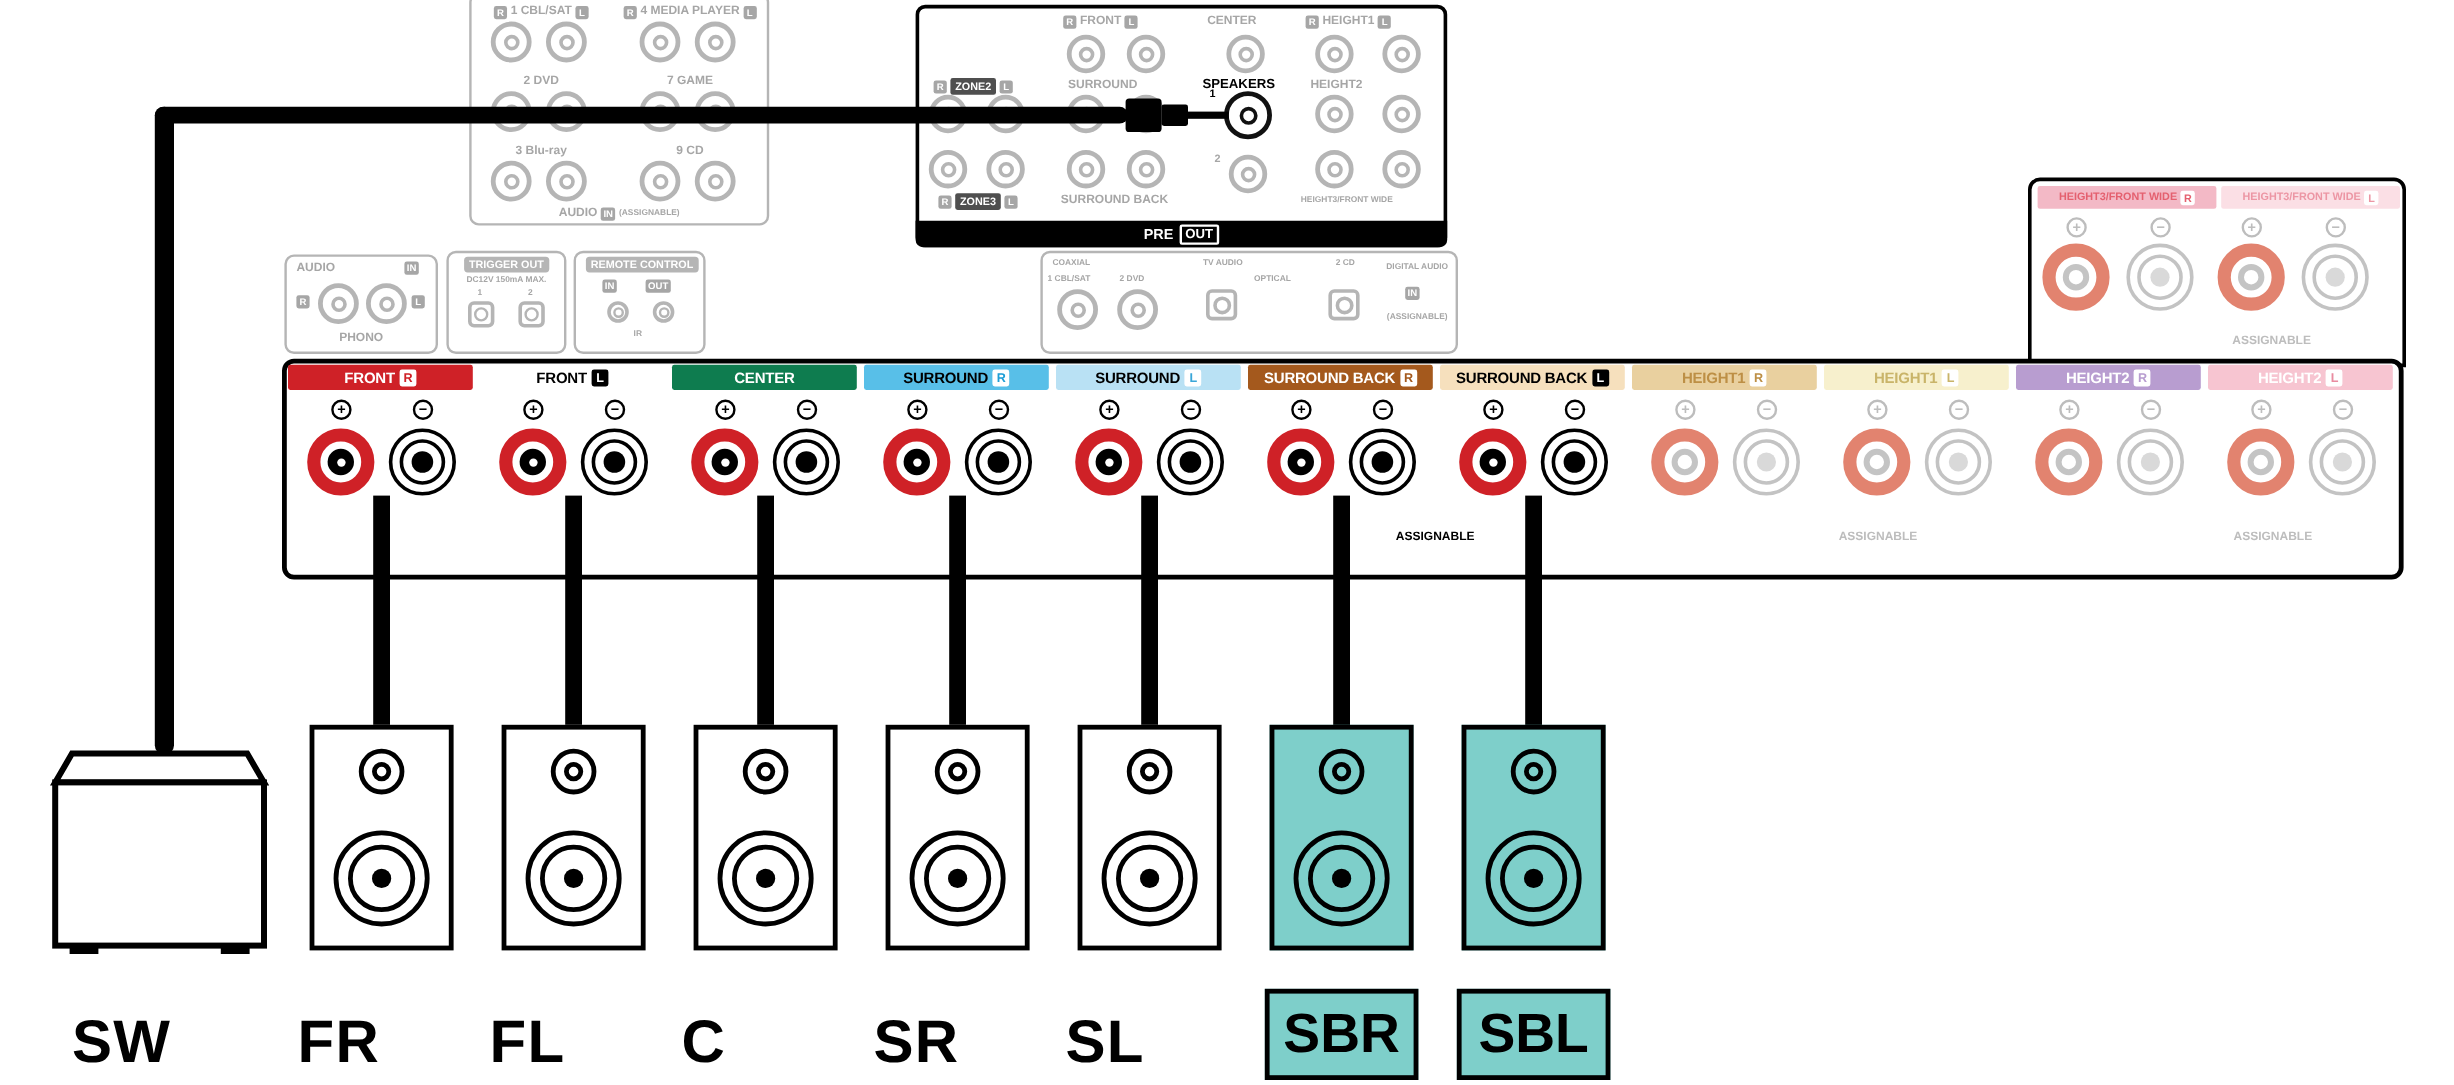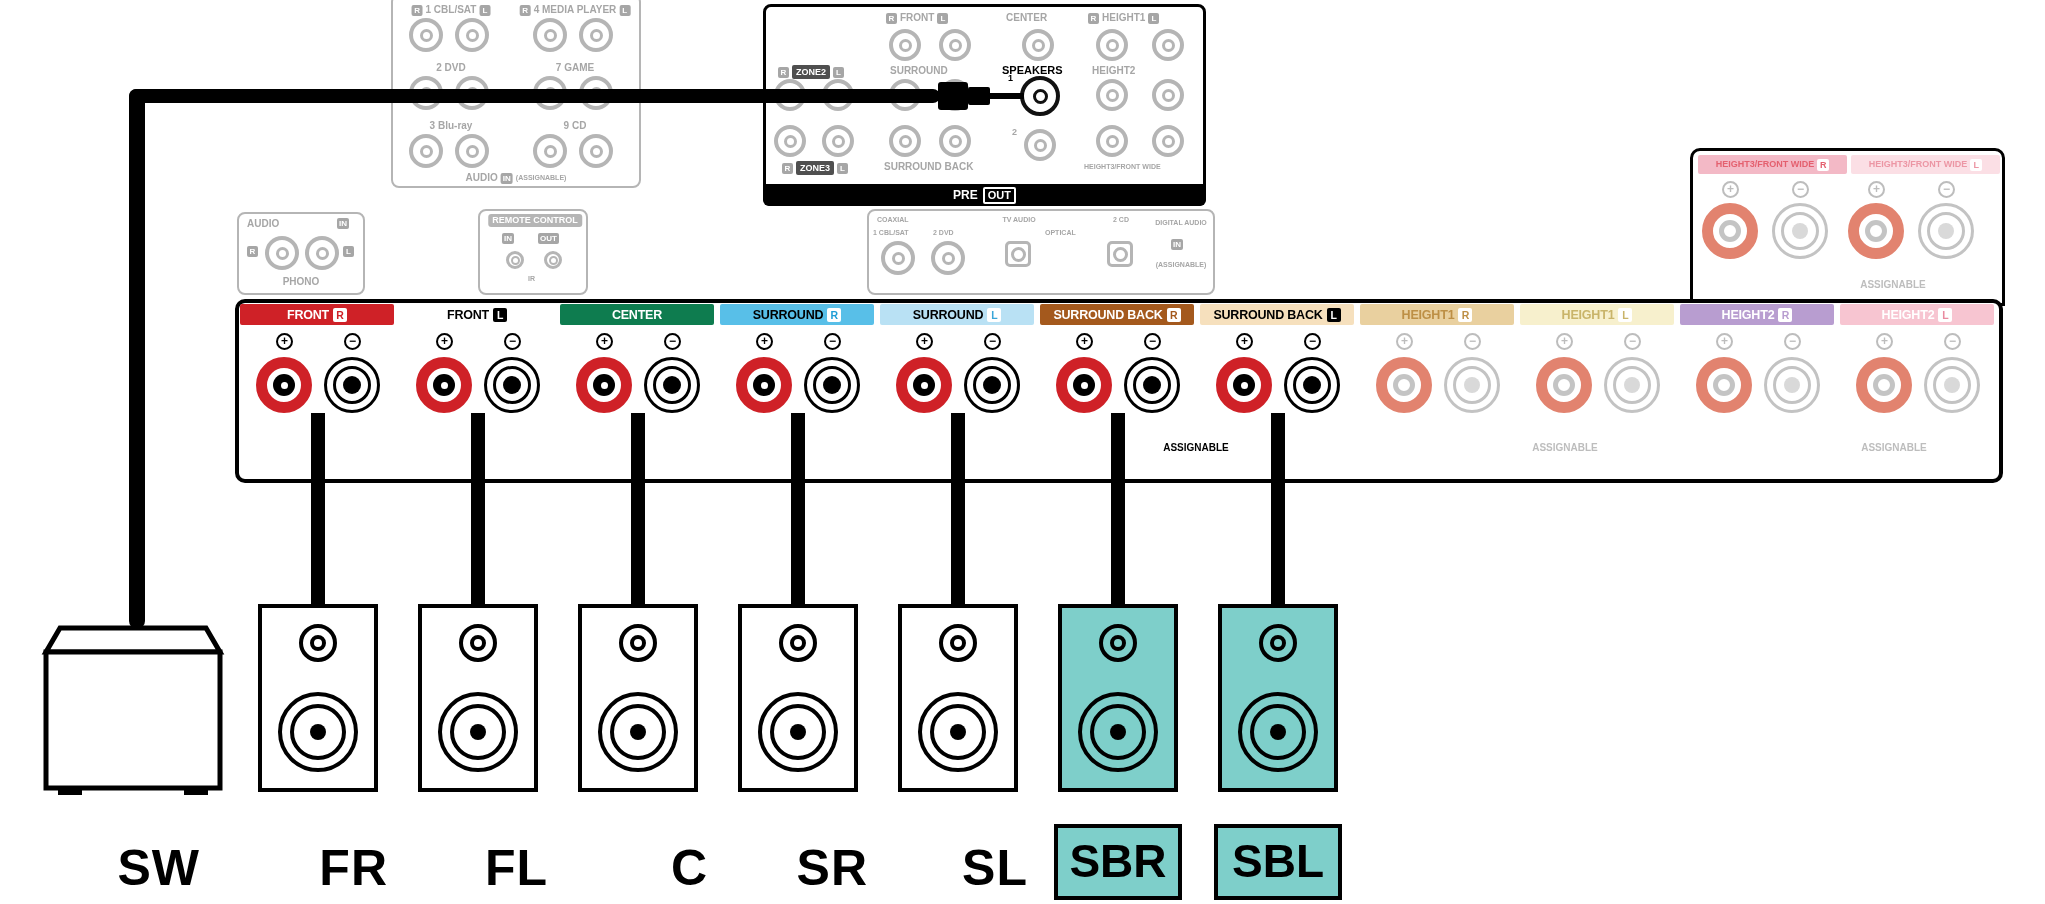--- a/index.html
+++ b/index.html
@@ -91,21 +91,21 @@
   .tw{position:absolute;left:50%;top:16px;transform:translateX(-50%);width:38px;height:38px;border:4px solid #000;
       border-radius:50%;box-sizing:border-box;display:flex;align-items:center;justify-content:center}
   .tw::after{content:"";width:16px;height:16px;border:4px solid #000;border-radius:50%;box-sizing:border-box}
   .wf{position:absolute;left:50%;top:84px;transform:translateX(-50%);width:80px;height:80px;border:4px solid #000;
       border-radius:50%;box-sizing:border-box;display:flex;align-items:center;justify-content:center}
   .wf i{width:56px;height:56px;border:4px solid #000;border-radius:50%;box-sizing:border-box;
         display:flex;align-items:center;justify-content:center}
   .wf i::after{content:"";width:16px;height:16px;background:#000;border-radius:50%}
   #subwoofer{position:absolute;left:40px;top:624px;z-index:10}
   
-  .blab{position:absolute;top:840px;width:140px;text-align:right;font:bold 50px/56px "Liberation Sans",sans-serif;
+  .blab{position:absolute;top:840px;width:140px;text-align:left;font:bold 50px/56px "Liberation Sans",sans-serif;
         letter-spacing:1px;z-index:11}
   .btag{position:absolute;top:824px;width:128px;height:76px;border:4px solid #000;box-sizing:border-box;text-align:center;
         font:bold 46px/66px "Liberation Sans",sans-serif;z-index:11}
 </style>
 </head>
 <body>
 
 <div id="canvas">
 
   <div class="gpanel" style="left:391px;top:-6px;width:250px;height:194px">
@@ -162,20 +162,30 @@
         <span class="rl">R</span>
       </div>
     <div class="gj" style="left:26px;top:22px"></div>
     <div class="gj" style="left:66px;top:22px"></div>
     <div class="glab" style="left:104px;top:32px">
         <span class="rl">L</span>
       </div>
     <div class="glab ccen" style="left:62px;top:62px">PHONO</div>
   </div>
 
+  <div class="gpanel" style="left:372px;top:209px;width:100px;height:86px">
+    <div class="glab ccen" style="left:48px;top:3px">
+        <span class="chip">TRIGGER OUT</span>
+      </div>
+    <div class="tiny ccen" style="left:48px;top:19px">DC12V 150mA MAX.</div>
+    <div class="tiny" style="left:24px;top:30px">1</div>
+    <div class="tiny" style="left:66px;top:30px">2</div>
+    <div class="mj" style="left:16px;top:40px"></div>
+    <div class="mj" style="left:58px;top:40px"></div>
+  </div>
 
   <div class="gpanel" style="left:478px;top:209px;width:110px;height:86px">
     <div class="glab ccen" style="left:55px;top:3px">
         <span class="chip">REMOTE CONTROL</span>
       </div>
     <div class="glab" style="left:22px;top:22px">
         <span class="rl" style="width:auto;padding:0 2px">IN</span>
       </div>
     <div class="glab" style="left:58px;top:22px">
         <span class="rl" style="width:auto;padding:0 2px">OUT</span>

